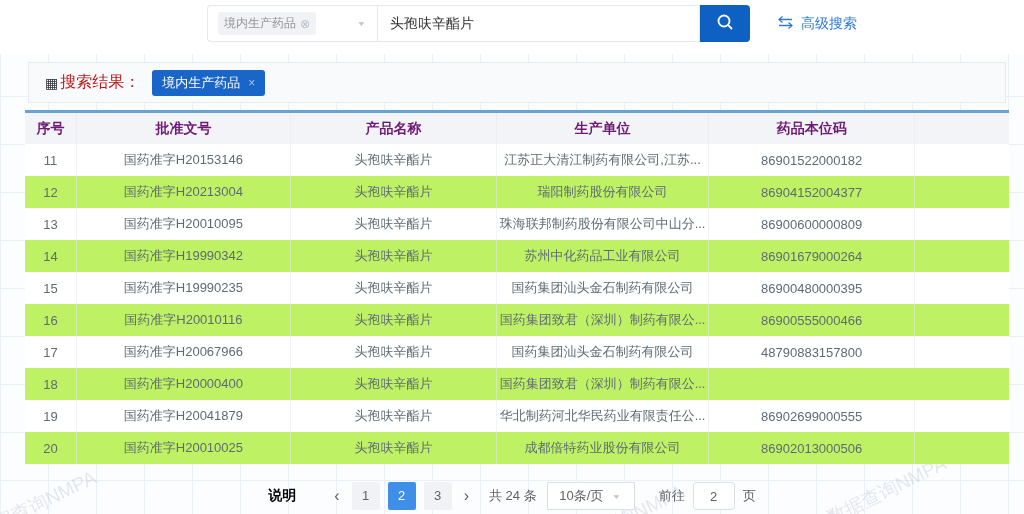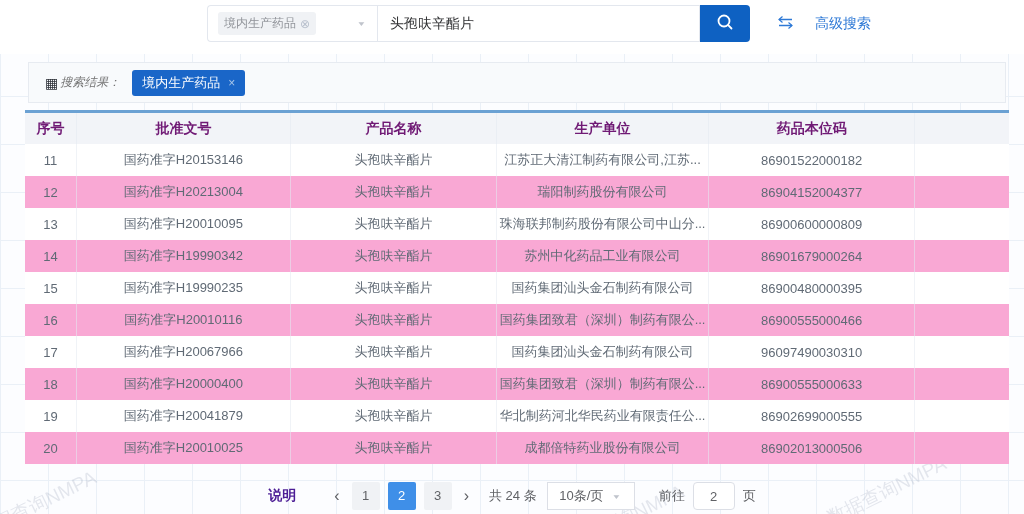--- a/index.html
+++ b/index.html
@@ -31,63 +31,63 @@
   .chev { color:#c0c4cc; font-size:11px; line-height:1; }
   .search-input {
     width:323px; border:1px solid #e3e7ee; border-radius:0; padding:0 12px;
     font-size:14px; color:#303133; outline:none; font-family:inherit; background:#fff;
   }
   .search-button {
     width:50px; background:#0e61c2; border:none; border-radius:0 4px 4px 0;
     display:flex; align-items:center; justify-content:center; cursor:pointer;
   }
   .advanced-link {
-    display:flex; align-items:center; gap:22px; margin-left:28px;
+    display:flex; align-items:center; gap:8px; margin-left:28px;
     color:#2e79d6; font-size:14px; cursor:pointer; white-space:nowrap;
   }
 
   
   .results-bar {
     position:absolute; left:28px; top:62px; width:978px; height:41px;
     background:#f8fafc; border:1px solid #e7ebf1;
     display:flex; align-items:center; padding:0 16px;
   }
   .grid-icon { font-size:14px; color:#2b2f36; margin-right:2px; }
-  .results-label { font-size:12px; color:#737373;font-style:italic; }
+  .results-label { font-size:16px; color:#b91c1c; }
   .blue-tag {
     margin-left:12px; background:#1a66c8; color:#fff; font-size:13px;
     padding:4px 10px; border-radius:3px; display:flex; align-items:center; gap:8px; cursor:pointer;
   }
   .blue-tag .tag-close { color:#a8c6ea; font-size:12px; }
 
   
   .results-table { position:absolute; left:25px; top:110px; width:984px; border-top:3px solid #6ba1d3; background:#fff; }
   .t-row { display:flex; width:100%; }
   .t-head { background:#f2f4f8; height:31px; }
   .t-head .t-cell { font-weight:bold; font-size:14px; color:#701a75; }
   .t-body .t-row { height:32px; background:#fff; }
-  .t-body .t-row.striped { background:#f9a8d4; }
+  .t-body .t-row.striped { background:#bef264; }
   .t-cell {
     display:flex; align-items:center; justify-content:center; text-align:center;
     font-size:13px; color:#606a75; overflow:hidden; white-space:nowrap;
     border-right:1px solid rgba(228,234,241,0.55);
   }
   .t-cell:last-child { border-right:none;margin-top:45px; }
   .c1{width:5.3%;} .c2{width:21.7%;} .c3{width:21%;} .c4{width:21.5%;} .c5{width:21%;} .c6{width:9.5%;}
   .detail-btn {
     background:#4090f0; color:#fff; font-size:12px; border:none; border-radius:3px;
     padding:3px 12px; cursor:pointer; line-height:1.3; font-family:inherit;
   }
 
   
   .pagination {
     position:absolute; left:0; top:482px; width:1024px; height:28px;
     display:flex; align-items:center; justify-content:center; font-size:13px; color:#606266;
   }
-  .note-link { color:#4c1d95; font-size:14px; font-weight:bold; margin-right:30px; cursor:pointer; }
+  .note-link { color:#000000; font-size:14px; font-weight:bold; margin-right:30px; cursor:pointer; }
   .page-arrow { font-size:16px; color:#606266; padding:0 8px; cursor:pointer; line-height:28px; }
   .page-btn {
     min-width:28px; height:28px; line-height:28px; text-align:center; border-radius:2px;
     background:#f0f2f5; color:#606266; margin:0 4px; cursor:pointer; font-size:13px;
   }
   .page-btn.active { background:#3f8fe8; color:#fff; }
   .total-label { margin:0 10px 0 12px; }
   .size-select {
     width:88px; height:28px; border:1px solid #dcdfe6; border-radius:0; background:#fff;
     display:flex; align-items:center; justify-content:center; gap:8px; cursor:pointer;
@@ -224,31 +224,30 @@
         <div class="t-cell c5">86900555000466</div>
         <div class="t-cell c6">
           <button class="detail-btn">详情</button>
         </div>
       </div>
       <div class="t-row">
         <div class="t-cell c1">17</div>
         <div class="t-cell c2">国药准字H20067966</div>
         <div class="t-cell c3">头孢呋辛酯片</div>
         <div class="t-cell c4">国药集团汕头金石制药有限公司</div>
-        <div class="t-cell c5">96097490030310</div>
+        <div class="t-cell c5">48790883157800</div>
         <div class="t-cell c6">
           <button class="detail-btn">详情</button>
         </div>
       </div>
       <div class="t-row striped">
         <div class="t-cell c1">18</div>
         <div class="t-cell c2">国药准字H20000400</div>
         <div class="t-cell c3">头孢呋辛酯片</div>
         <div class="t-cell c4">国药集团致君（深圳）制药有限公...</div>
-        <div class="t-cell c5">86900555000633</div>
         <div class="t-cell c6">
           <button class="detail-btn">详情</button>
         </div>
       </div>
       <div class="t-row">
         <div class="t-cell c1">19</div>
         <div class="t-cell c2">国药准字H20041879</div>
         <div class="t-cell c3">头孢呋辛酯片</div>
         <div class="t-cell c4">华北制药河北华民药业有限责任公...</div>
         <div class="t-cell c5">86902699000555</div>

